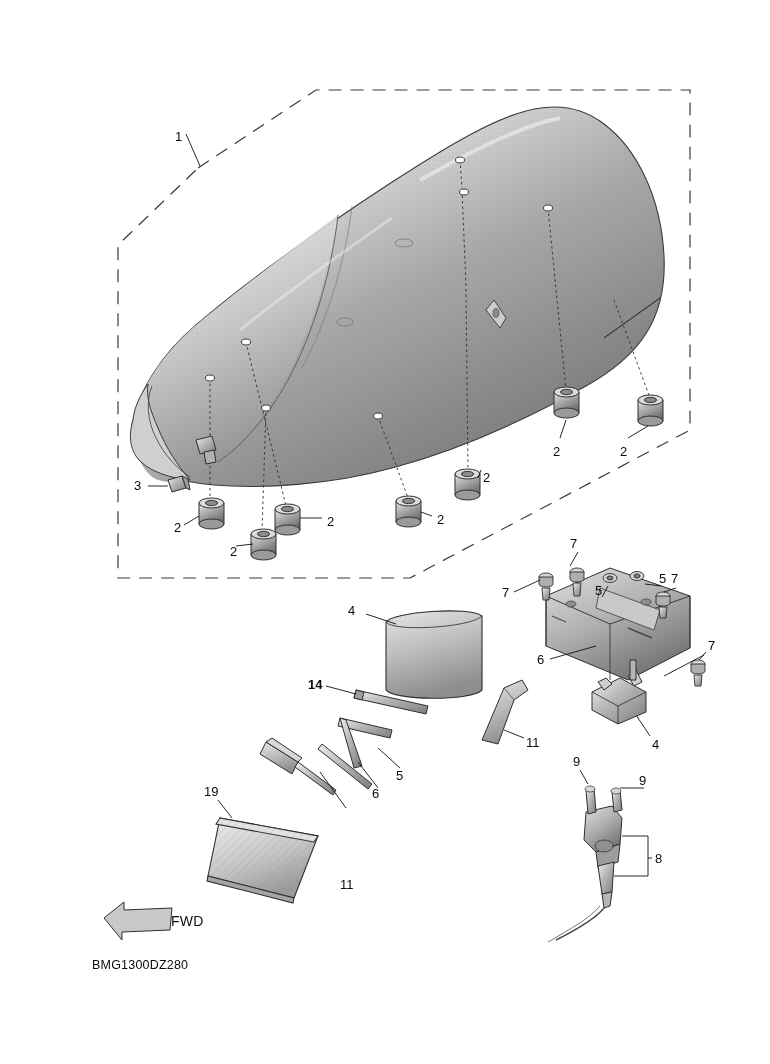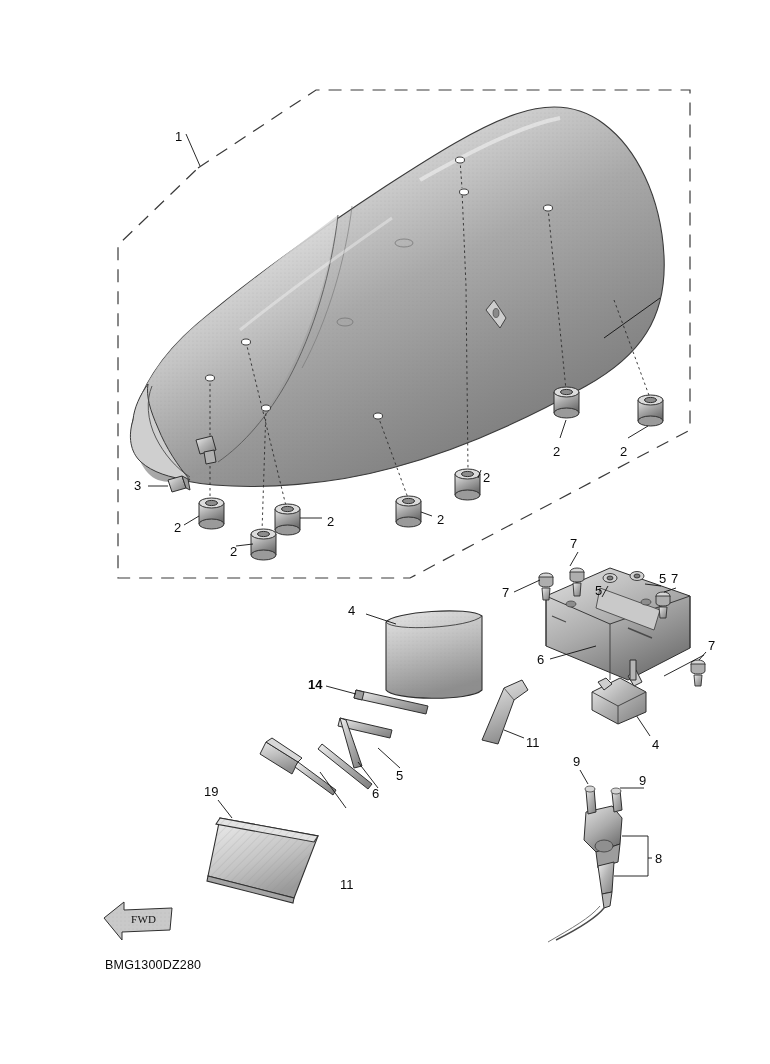--- a/index.html
+++ b/index.html
@@ -35,24 +35,25 @@
   .diagram-code {
     position: absolute;
     font-size: 12.5px;
     letter-spacing: 0.2px;
     color: #0a0a0a;
     font-family: "Liberation Sans", sans-serif;
     white-space: nowrap;
   }
   .fwd-label {
     position: absolute;
-    font-size: 11px;
+    font-size: 14px;
     color: #111;
-    font-family: Liberation Serif, serif;
+    font-family: Liberation Sans, sans-serif;
     letter-spacing: 0.3px;
+    margin-left: 40px;
   }
 </style>
 </head>
 <body>
 
 <div id="page">
 
   <svg id="art" viewBox="0 0 770 1064" xmlns="http://www.w3.org/2000/svg">
     <defs>
       <linearGradient id="seatGrad" x1="0.15" y1="0" x2="0.85" y2="1">
@@ -400,15 +401,15 @@
   <div class="callout" style="left:526px; top:736px;">11</div>
   <div class="callout" style="left:340px; top:853px;margin-top:25px;">11</div>
   <div class="callout" style="left:372px; top:787px;">6</div>
   <div class="callout" style="left:396px; top:769px;">5</div>
   <div class="callout" style="left:308px; top:678px;font-weight:bold;">14</div>
   <div class="callout" style="left:348px; top:604px;">4</div>
   <div class="callout" style="left:204px; top:785px;">19</div>
 
   <div class="fwd-label" style="left:131px; top:913px;">FWD</div>
 
-  <div class="diagram-code" style="left:92px; top:958px;margin-left:13px;">BMG1300DZ280</div>
+  <div class="diagram-code" style="left:92px; top:958px;">BMG1300DZ280</div>
 
 </div>
 
 </body></html>

